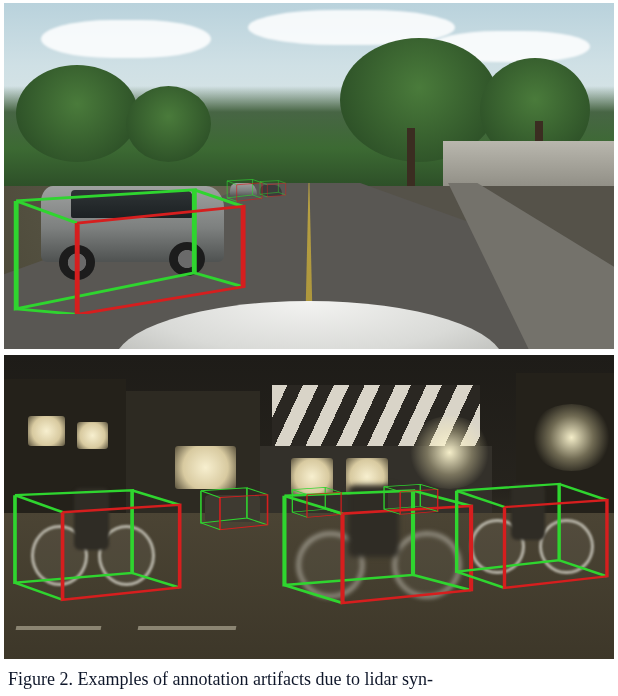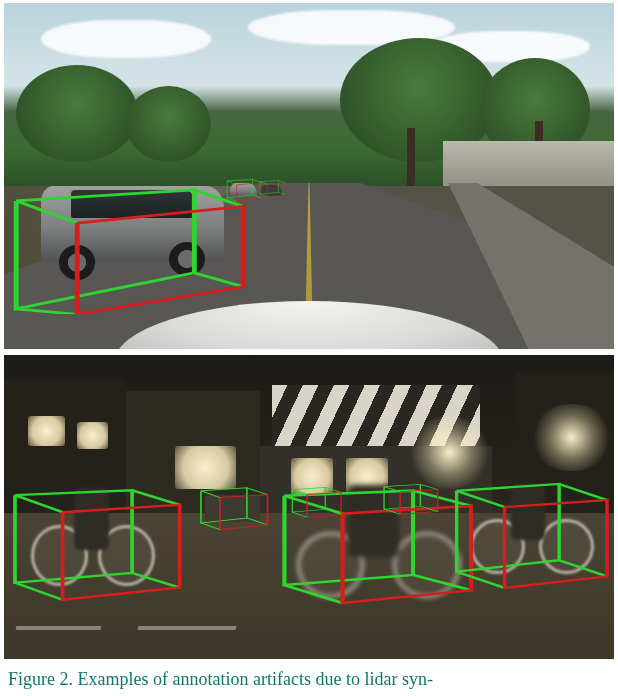--- a/index.html
+++ b/index.html
@@ -174,21 +174,21 @@
     stroke-width: 2;
     fill: none;
   }
   .front-face { stroke: #d61e1e; }
   .back-edges { stroke: #2fd52f; }
   
   .caption {
     width: 602px;
     margin: 6px 8px 14px 8px;
     font-size: 18px;
-    color: #0f766e;
+    color: #0f172a;
     line-height: 1.25;
     text-align: left;
   }
 </style>
 </head>
 <body>
 
 <div class="figure">
 
   <div class="panel-wrap panel-a">

